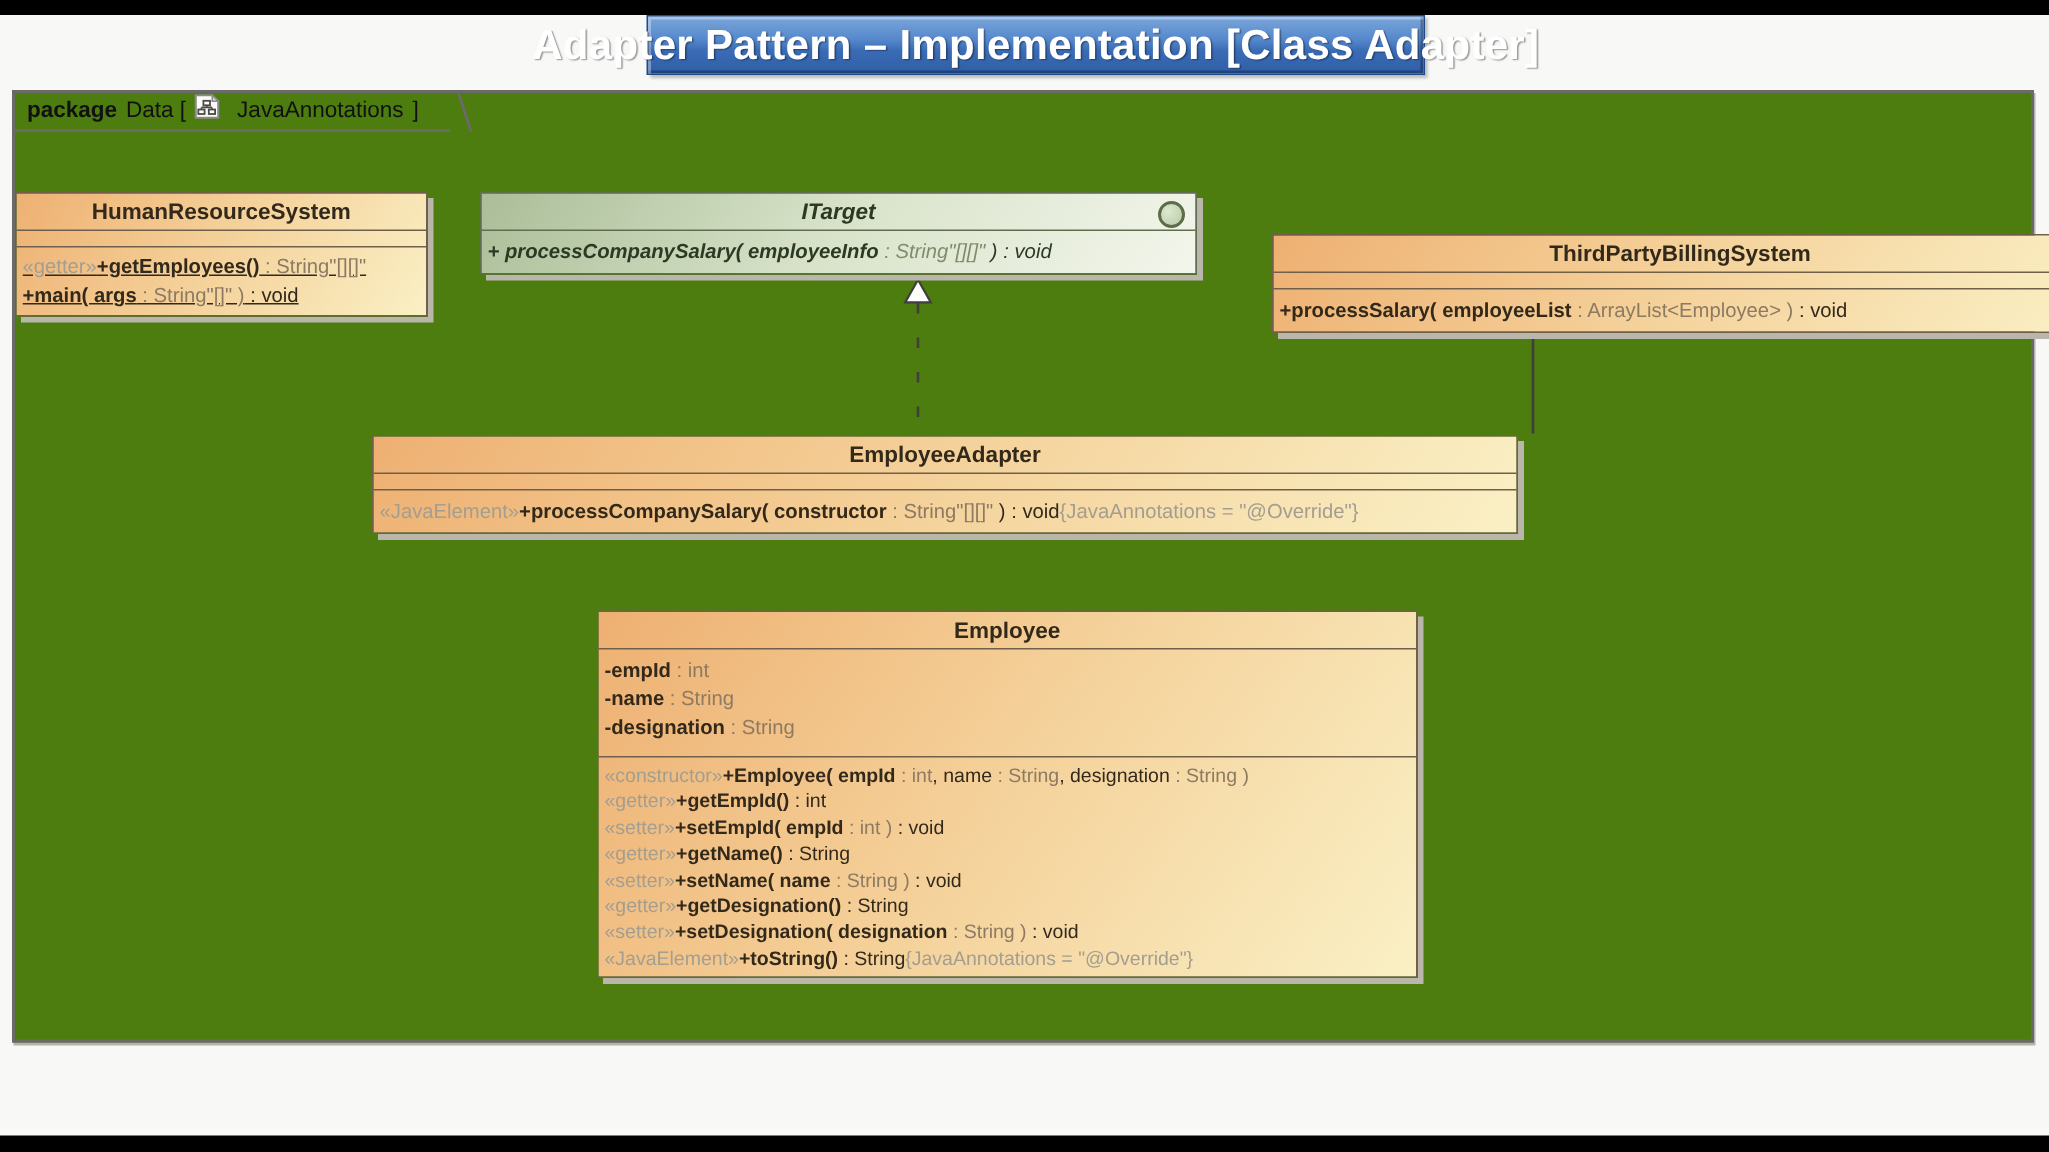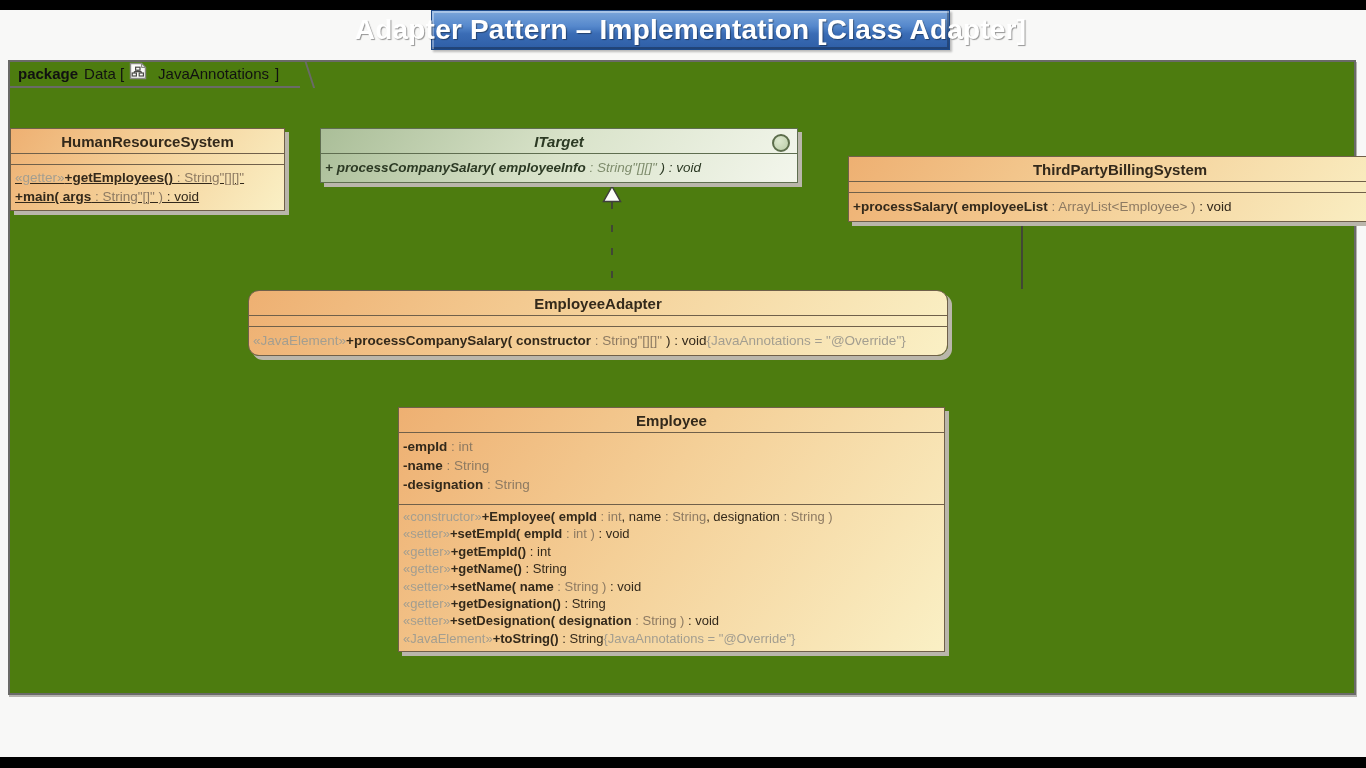--- a/index.html
+++ b/index.html
@@ -78,21 +78,21 @@
   .green .seg-type{color:#7e8c6c;}
   .seg-plain{color:#33291b;}
   .green .seg-plain{color:#2c3a24;}
 
   
   .c-hrs{left:10px;top:128px;width:275px;}
   .c-itarget{left:320px;top:128px;width:478px;}
   .c-itarget .methods .member-line{line-height:21px;}
   .c-tpbs{left:848px;top:128px;width:544px;margin-top:28px;}
   .c-tpbs .methods .member-line{line-height:21px;}
-  .c-adapter{left:248px;top:290px;width:700px;border-radius:11px;}
+  .c-adapter{left:248px;top:290px;width:764px;}
   .c-adapter .methods .member-line{line-height:21px;}
   .c-employee{left:398px;top:407px;width:547px;}
   .c-employee .attrs{padding:4px 4px 10px 4px;}
   .c-employee .attrs .member-line{line-height:19px;}
   .c-employee .methods .member-line{line-height:17.4px;font-size:13px;}
 
   .lollipop{
     position:absolute;right:7px;top:5px;width:14px;height:14px;border-radius:50%;
     border:2px solid #5c6d4b;background:radial-gradient(circle at 35% 35%,#dde8cf,#b9cba6);
   }
@@ -176,21 +176,21 @@
 
 <div class="uml-class c-employee">
   <div class="cls-header">Employee</div>
   <div class="attrs">
       <div class="member-line"><span class="seg-name">-empId</span><span class="seg-type"> : int</span></div>
       <div class="member-line"><span class="seg-name">-name</span><span class="seg-type"> : String</span></div>
       <div class="member-line"><span class="seg-name">-designation</span><span class="seg-type"> : String</span></div>
     </div>
   <div class="methods">
       <div class="member-line"><span class="seg-stereo">«constructor»</span><span class="seg-name">+Employee( empId</span><span class="seg-type"> : int</span><span class="seg-plain">, name</span><span class="seg-type"> : String</span><span class="seg-plain">, designation</span><span class="seg-type"> : String )</span></div>
+      <div class="member-line"><span class="seg-stereo">«getter»</span><span class="seg-name">+getEmpId()</span><span class="seg-plain"> : int</span></div>
       <div class="member-line"><span class="seg-stereo">«setter»</span><span class="seg-name">+setEmpId( empId</span><span class="seg-type"> : int )</span><span class="seg-plain"> : void</span></div>
-      <div class="member-line"><span class="seg-stereo">«getter»</span><span class="seg-name">+getEmpId()</span><span class="seg-plain"> : int</span></div>
       <div class="member-line"><span class="seg-stereo">«getter»</span><span class="seg-name">+getName()</span><span class="seg-plain"> : String</span></div>
       <div class="member-line"><span class="seg-stereo">«setter»</span><span class="seg-name">+setName( name</span><span class="seg-type"> : String )</span><span class="seg-plain"> : void</span></div>
       <div class="member-line"><span class="seg-stereo">«getter»</span><span class="seg-name">+getDesignation()</span><span class="seg-plain"> : String</span></div>
       <div class="member-line"><span class="seg-stereo">«setter»</span><span class="seg-name">+setDesignation( designation</span><span class="seg-type"> : String )</span><span class="seg-plain"> : void</span></div>
       <div class="member-line"><span class="seg-stereo">«JavaElement»</span><span class="seg-name">+toString()</span><span class="seg-plain"> : String</span><span class="seg-stereo">{JavaAnnotations = "@Override"}</span></div>
     </div>
 </div>
 
 </body></html>

